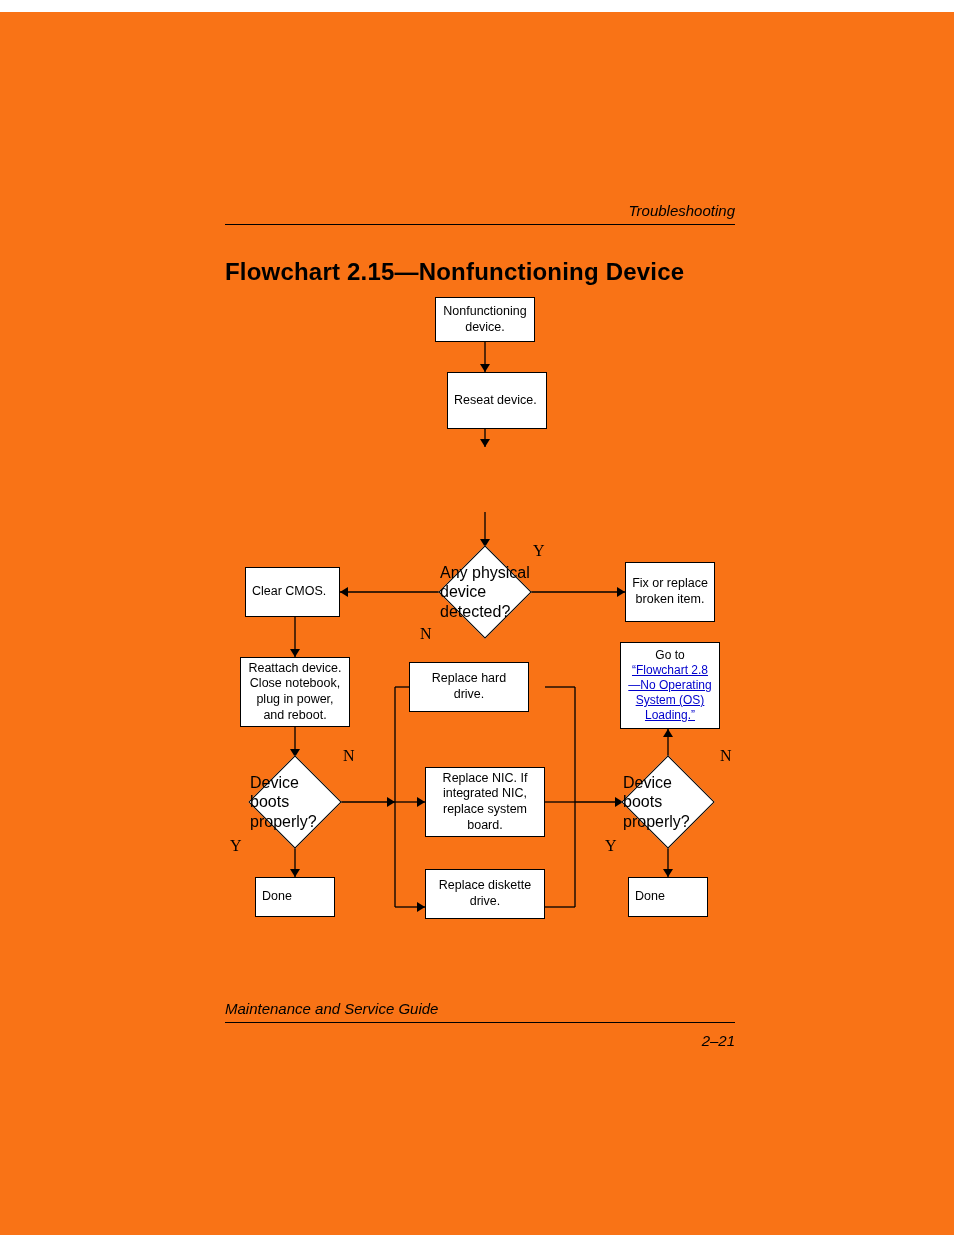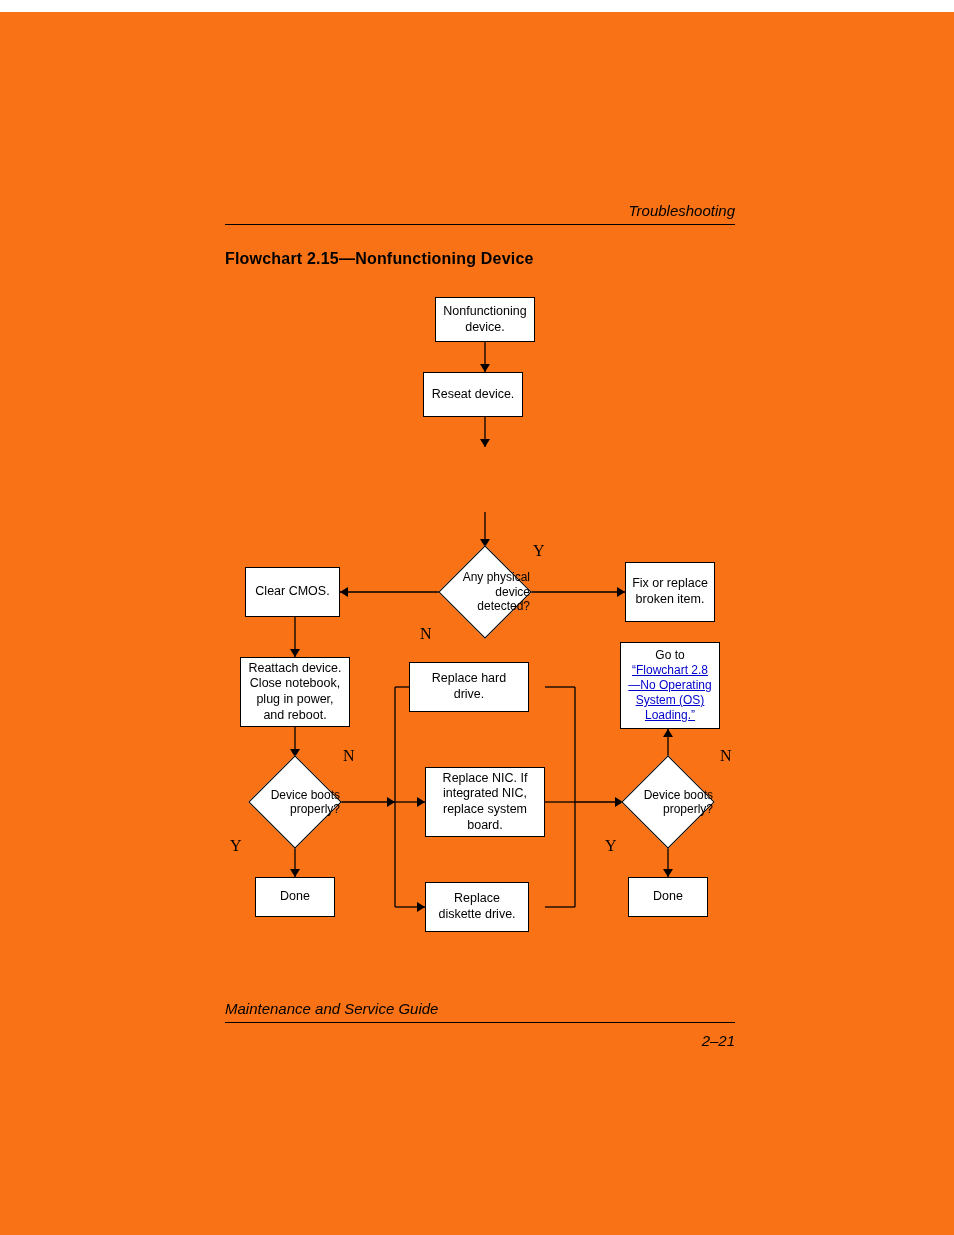--- a/index.html
+++ b/index.html
@@ -1,32 +1,32 @@
 <!DOCTYPE html>
 <html><head>
 <meta charset="utf-8">
 <style>
   html,body{margin:0;padding:0;background:#fff;font-family:Arial,Helvetica,sans-serif}
   .page{width:954px;height:1235px;position:relative;margin:12px auto;background:#f97316}
   .content{position:absolute;left:225px;top:190px;width:510px}
   .hdr-right{position:absolute;right:0;top:0;font-style:italic;font-size:15px}
   .hdr-rule{position:absolute;left:0;top:22px;width:510px;height:1px;background:#000}
-  .h1{position:absolute;left:0;top:48px;font-weight:bold;font-size:16px;letter-spacing:0.2px}
+  .h1{position:absolute;left:0;top:56px;font-weight:bold;font-size:24px;letter-spacing:0.2px}
   .ftr-rule{position:absolute;left:0;top:820px;width:510px;height:1px;background:#000}
   .ftr-left{position:absolute;left:0;top:798px;font-style:italic;font-size:15px}
   .ftr-right{position:absolute;right:0;top:830px;font-style:italic;font-size:15px}
   .canvas{position:absolute;left:0;top:95px;width:510px;height:720px}
   .box{position:absolute;border:1.3px solid #000;background:#fff;text-align:center;
-       display:flex;align-items:center;justify-content:center;font-size:12.5px;line-height:1.25;
+       display:flex;align-items:center;font-size:12.5px;line-height:1.25;
        padding:12px 6px;box-sizing:border-box}
   .diamond{position:absolute;width:90px;height:90px}
   .diamond .sq{position:absolute;left:50%;top:50%;width:64px;height:64px;border:1.3px solid #000;
        background:#fff;transform:translate(-50%,-50%) rotate(45deg)}
   .diamond .txt{position:absolute;left:0;top:0;width:90px;height:90px;display:flex;
-       align-items:center;justify-content:center;text-align:right;font-size:12px;line-height:1.2}
+       align-items:center;justify-content:center;text-align:left;font-size:16px;line-height:1.2}
   .lbl{position:absolute;font-family:"Times New Roman",serif;font-size:16px}
   .link{color:#0000cc}
   svg{position:absolute;left:0;top:0}
   line{stroke:#000;stroke-width:1.3}
   polygon{fill:#000}
 </style>
 </head>
 <body>
 
 <div class="page">
@@ -88,21 +88,21 @@
         <line x1="443" y1="550" x2="443" y2="580"></line>
           <polygon points="443,580 438,572 448,572"></polygon>
 
         <line x1="443" y1="460" x2="443" y2="432"></line>
           <polygon points="443,432 438,440 448,440"></polygon>
       </svg>
 
       <div class="box" style="left:210px;top:0;width:100px;height:45px">
           <span>Nonfunctioning device.</span>
         </div>
-      <div class="box" style="left:198px;top:75px;width:100px;height:45px">
+      <div class="box" style="left:222px;top:75px;width:100px;height:57px">
           <span>Reseat device.</span>
         </div>
 
       <div class="diamond" style="left:215px;top:250px">
         <div class="sq"></div>
           <div class="txt">
             <span>Any physical device detected?</span>
           </div>
       </div>
 
@@ -120,21 +120,21 @@
       <div class="box" style="left:395px;top:345px;width:100px;height:87px;font-size:12px">
         <span><span>Go to </span><a href="#" class="link">“Flowchart 2.8—No Operating System (OS) Loading.”</a></span>
       </div>
 
       <div class="box" style="left:184px;top:365px;width:120px;height:50px">
           <span>Replace hard drive.</span>
         </div>
       <div class="box" style="left:200px;top:470px;width:120px;height:70px">
           <span>Replace NIC. If integrated NIC, replace system board.</span>
         </div>
-      <div class="box" style="left:200px;top:585px;width:104px;height:50px">
+      <div class="box" style="left:200px;top:572px;width:120px;height:50px">
           <span>Replace diskette drive.</span>
         </div>
 
       <div class="diamond" style="left:25px;top:460px">
         <div class="sq"></div>
           <div class="txt">
             <span>Device boots properly?</span>
           </div>
       </div>
       <div class="diamond" style="left:398px;top:460px">

